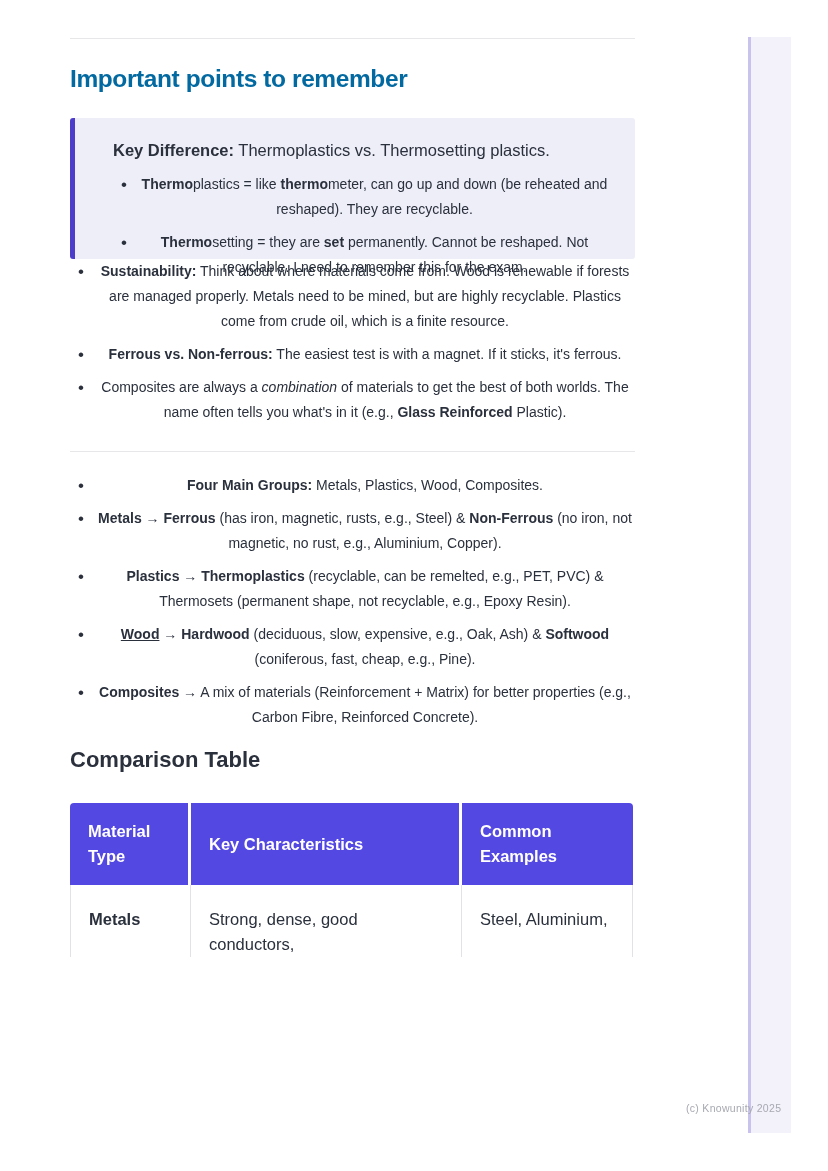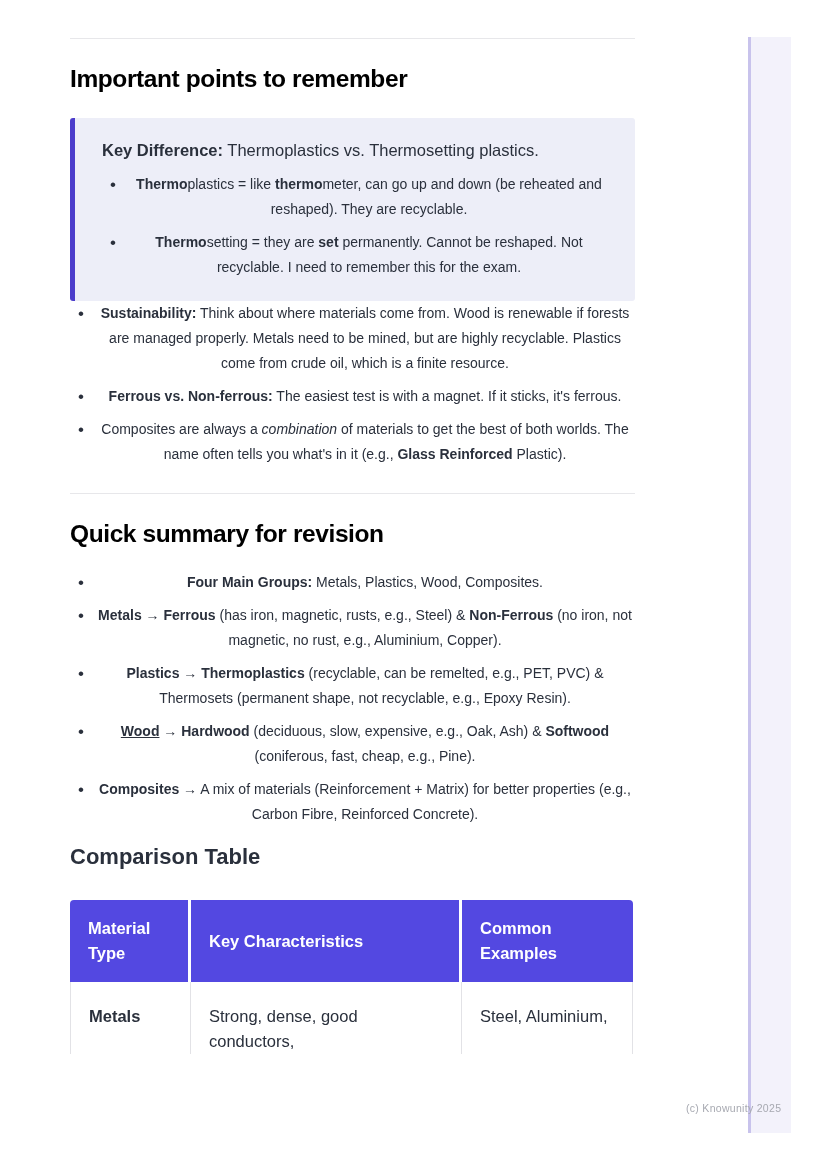--- a/index.html
+++ b/index.html
@@ -22,29 +22,29 @@
     height:0;
   }
   .rule-top { margin-top:38px; }
   .rule-mid { margin-top:26px; }
   h2.section-title {
     margin-top:25px;
     font-size:24.5px;
     line-height:30px;
     font-weight:800;
     letter-spacing:-0.4px;
-    color:#000000;
+    color:#0369a1;
   }
   .callout {
     margin-top:24px;
     background:#edeef8;
     border-left:5px solid #4c3dcb;
     border-radius:3px;
-    padding:20px 24px 0 27px;
-    height:183px;
+    padding:20px 24px 0 38px;
+    height:141px;
   }
   .callout-intro {
     font-size:16.5px;
     line-height:25px;
   }
   ul.rich-list {
     list-style:none;
   }
   ul.rich-list li {
     position:relative;
@@ -138,21 +138,20 @@
   </div>
 
   <ul class="rich-list notes-list">
     <li><span style="font-weight: 700;">Sustainability:</span><span> Think about where materials come from. Wood is renewable if forests are managed properly. Metals need to be mined, but are highly recyclable. Plastics come from crude oil, which is a finite resource.</span></li>
     <li><span style="font-weight: 700;">Ferrous vs. Non-ferrous:</span><span> The easiest test is with a magnet. If it sticks, it's ferrous.</span></li>
     <li><span>Composites are always a </span><span style="font-style: italic;">combination</span><span> of materials to get the best of both worlds. The name often tells you what's in it (e.g., </span><span style="font-weight: 700;">Glass Reinforced</span><span> Plastic).</span></li>
   </ul>
 
   <hr class="rule rule-mid">
 
-  <h2 class="section-title">Quick summary for revision</h2>
 
   <ul class="rich-list summary-list">
     <li><span style="font-weight: 700;">Four Main Groups:</span><span> Metals, Plastics, Wood, Composites.</span></li>
     <li><span style="font-weight: 700;">Metals</span><span> → </span><span style="font-weight: 700;">Ferrous</span><span> (has iron, magnetic, rusts, e.g., Steel) &amp; </span><span style="font-weight: 700;">Non-Ferrous</span><span> (no iron, not magnetic, no rust, e.g., Aluminium, Copper).</span></li>
     <li><span style="font-weight: 700;">Plastics</span><span> → </span><span style="font-weight: 700;">Thermoplastics</span><span> (recyclable, can be remelted, e.g., PET, PVC) &amp; </span><span style="font-weight: 400;">Thermosets</span><span> (permanent shape, not recyclable, e.g., Epoxy Resin).</span></li>
     <li><span style="font-weight: 700; text-decoration: underline;">Wood</span><span> → </span><span style="font-weight: 700;">Hardwood</span><span> (deciduous, slow, expensive, e.g., Oak, Ash) &amp; </span><span style="font-weight: 700;">Softwood</span><span> (coniferous, fast, cheap, e.g., Pine).</span></li>
     <li><span style="font-weight: 700;">Composites</span><span> → A mix of materials (Reinforcement + Matrix) for better properties (e.g., Carbon Fibre, Reinforced Concrete).</span></li>
   </ul>
 
   <p class="comparison-label">Comparison Table</p>

